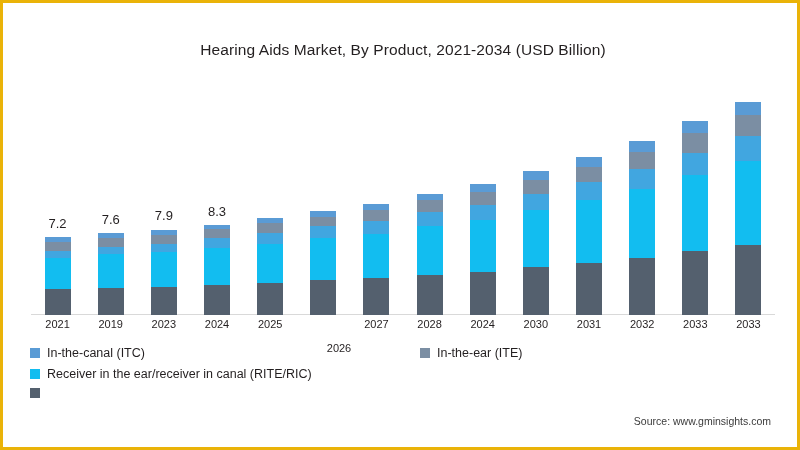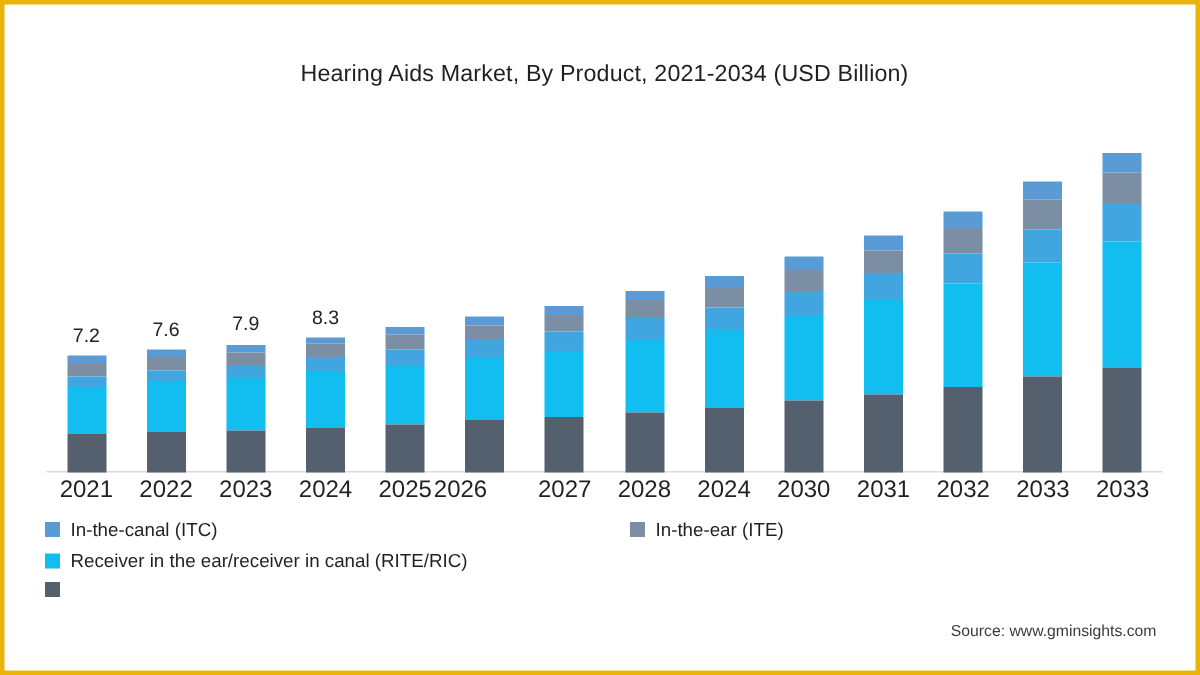--- a/index.html
+++ b/index.html
@@ -47,21 +47,21 @@
     font-size:13px;color:#231f20;
     white-space:nowrap;
   }
   
   #xaxis{
     position:absolute;left:28px;top:315px;width:744px;height:18px;
   }
   .xtick{
     position:absolute;top:0;
     text-align:center;
-    font-size:16px;color:#231f20;
+    font-size:11px;color:#231f20;
     white-space:nowrap;
     transform:translateX(-50%);
   }
   
   #legend{
     position:absolute;left:27px;top:343px;width:746px;
   }
   .lrow{
     display:flex;
     margin-bottom:7px;
@@ -219,25 +219,25 @@
           <div class="seg" style="height: 39.0863%; background: rgb(18, 189, 240);"></div>
           <div class="seg" style="height: 11.6751%; background: rgb(65, 166, 224);"></div>
           <div class="seg" style="height: 10.1523%; background: rgb(123, 142, 163);"></div>
           <div class="seg" style="height: 6.09137%; background: rgb(90, 155, 213);"></div>
         </div>
       </div>
     </div>
 
   <div id="xaxis">
       <div class="xtick" style="left: 26.5714px;">2021</div>
-      <div class="xtick" style="left: 79.7143px;">2022</div>
+      <div class="xtick" style="left: 79.7143px;">2019</div>
       <div class="xtick" style="left: 132.857px;">2023</div>
       <div class="xtick" style="left: 186px;">2024</div>
       <div class="xtick" style="left: 239.143px;">2025</div>
-      <div class="xtick" style="left: 276px;">2026</div>
+      <div class="xtick" style="left: 308px; margin-top: 24px;">2026</div>
       <div class="xtick" style="left: 345.429px;">2027</div>
       <div class="xtick" style="left: 398.571px;">2028</div>
       <div class="xtick" style="left: 451.714px;">2024</div>
       <div class="xtick" style="left: 504.857px; text-align: right;">2030</div>
       <div class="xtick" style="left: 558px;">2031</div>
       <div class="xtick" style="left: 611.143px;">2032</div>
       <div class="xtick" style="left: 664.286px;">2033</div>
       <div class="xtick" style="left: 717.429px;">2033</div>
     </div>
 

